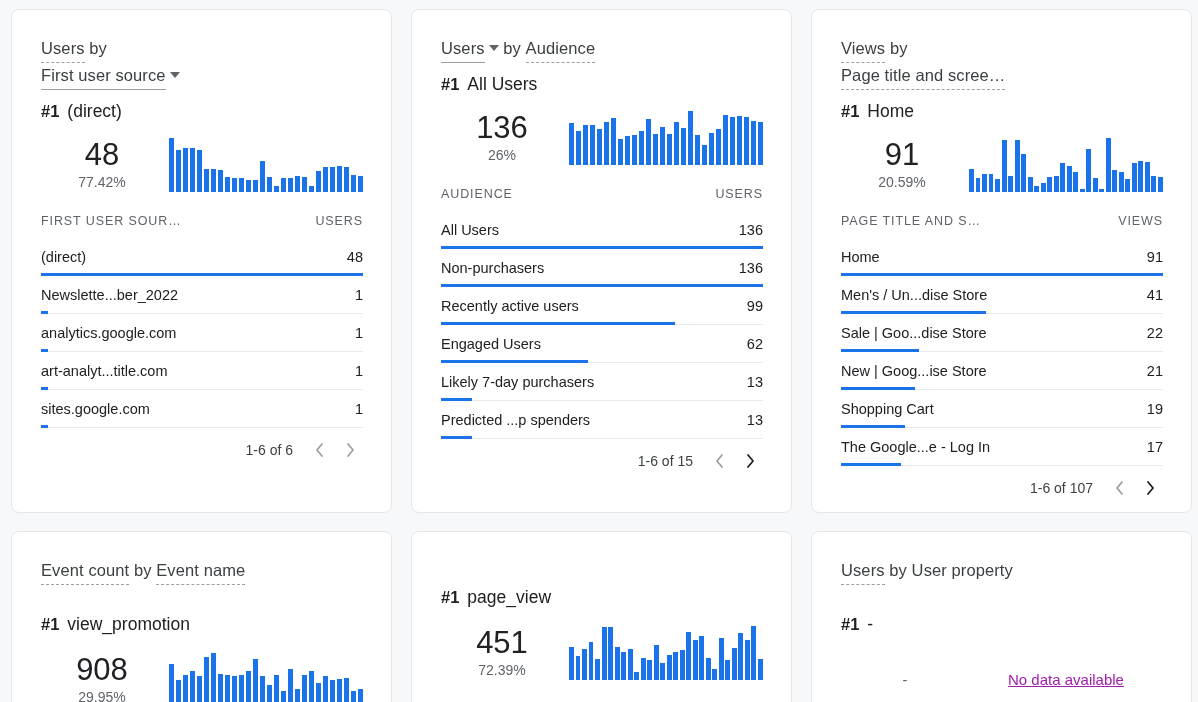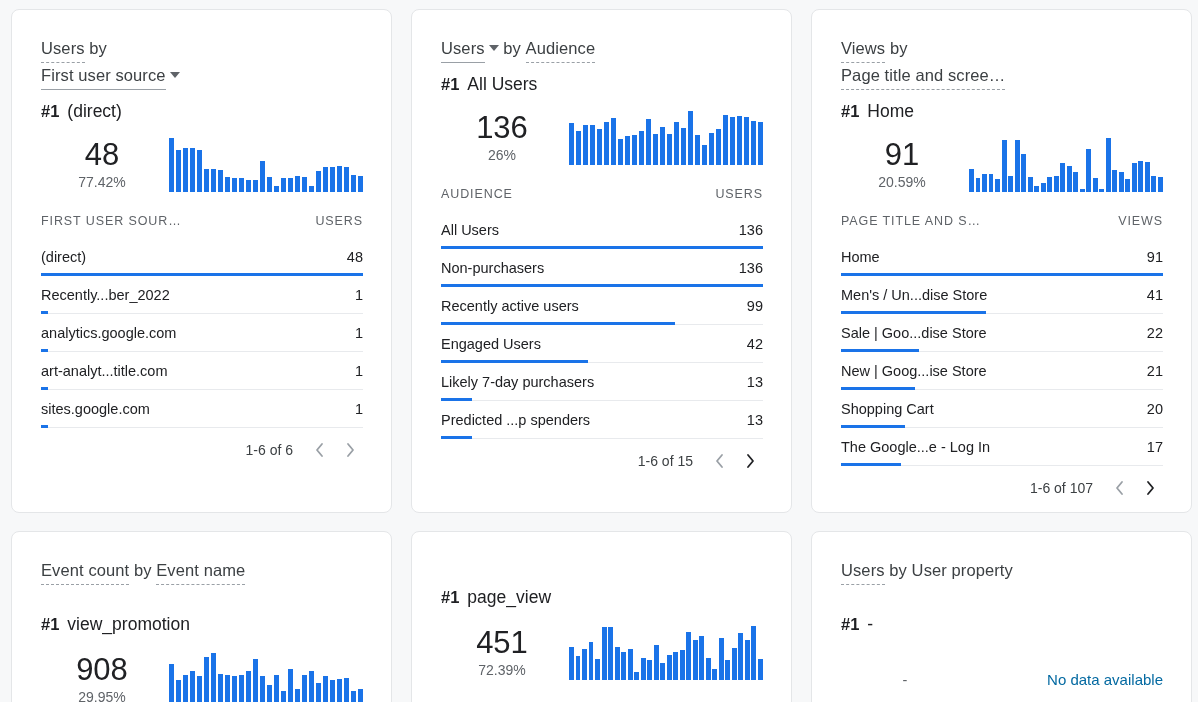--- a/index.html
+++ b/index.html
@@ -201,23 +201,24 @@
     color: #5f6368;
   }
   .empty-dash {
     width: 128px;
     flex: 0 0 128px;
     text-align: center;
     color: #5f6368;
   }
   .empty-msg {
     flex: 1 1 auto;
-    text-align: right;
-    color: #0369a1;
+    text-align: center;
+    color: #a21caf;
     font-size: 15px;
+    text-decoration: underline;
   }
 </style>
 </head>
 <body>
 
 <div id="dashboard">
   <div class="card-grid">
 
     <div class="card">
       <div class="card-header">
@@ -271,21 +272,21 @@
       <div class="rows">
           <div class="row">
             <div class="row-inner">
               <span class="row-label">(direct)</span>
               <span class="row-value">48</span>
             </div>
             <div class="row-progress" style="width: 100%;"></div>
           </div>
           <div class="row">
             <div class="row-inner">
-              <span class="row-label">Recently...ber_2022</span>
+              <span class="row-label">Newslette...ber_2022</span>
               <span class="row-value">1</span>
             </div>
             <div class="row-progress" style="width: 2.1%;"></div>
           </div>
           <div class="row">
             <div class="row-inner">
               <span class="row-label">analytics.google.com</span>
               <span class="row-value">1</span>
             </div>
             <div class="row-progress" style="width: 2.1%;"></div>
@@ -387,21 +388,21 @@
           <div class="row">
             <div class="row-inner">
               <span class="row-label">Recently active users</span>
               <span class="row-value">99</span>
             </div>
             <div class="row-progress" style="width: 72.8%;"></div>
           </div>
           <div class="row">
             <div class="row-inner">
               <span class="row-label">Engaged Users</span>
-              <span class="row-value">42</span>
+              <span class="row-value">62</span>
             </div>
             <div class="row-progress" style="width: 45.6%;"></div>
           </div>
           <div class="row">
             <div class="row-inner">
               <span class="row-label">Likely 7-day purchasers</span>
               <span class="row-value">13</span>
             </div>
             <div class="row-progress" style="width: 9.6%;"></div>
           </div>
@@ -504,21 +505,21 @@
           <div class="row">
             <div class="row-inner">
               <span class="row-label">New | Goog...ise Store</span>
               <span class="row-value">21</span>
             </div>
             <div class="row-progress" style="width: 23.1%;"></div>
           </div>
           <div class="row">
             <div class="row-inner">
               <span class="row-label">Shopping Cart</span>
-              <span class="row-value">20</span>
+              <span class="row-value">19</span>
             </div>
             <div class="row-progress" style="width: 19.8%;"></div>
           </div>
           <div class="row">
             <div class="row-inner">
               <span class="row-label">The Google...e - Log In</span>
               <span class="row-value">17</span>
             </div>
             <div class="row-progress" style="width: 18.7%;"></div>
           </div>

